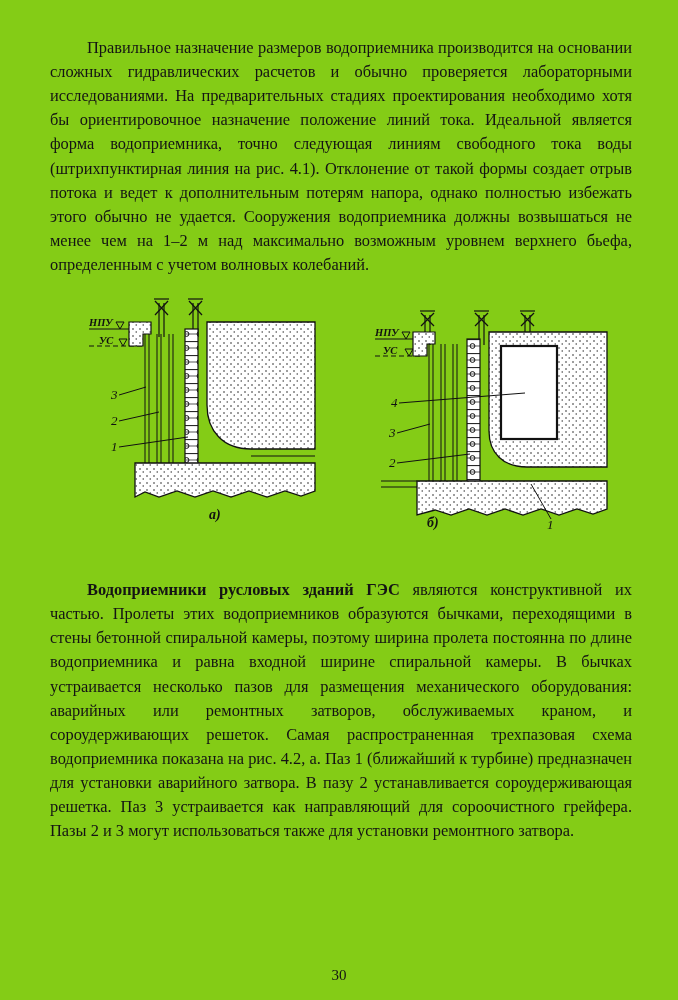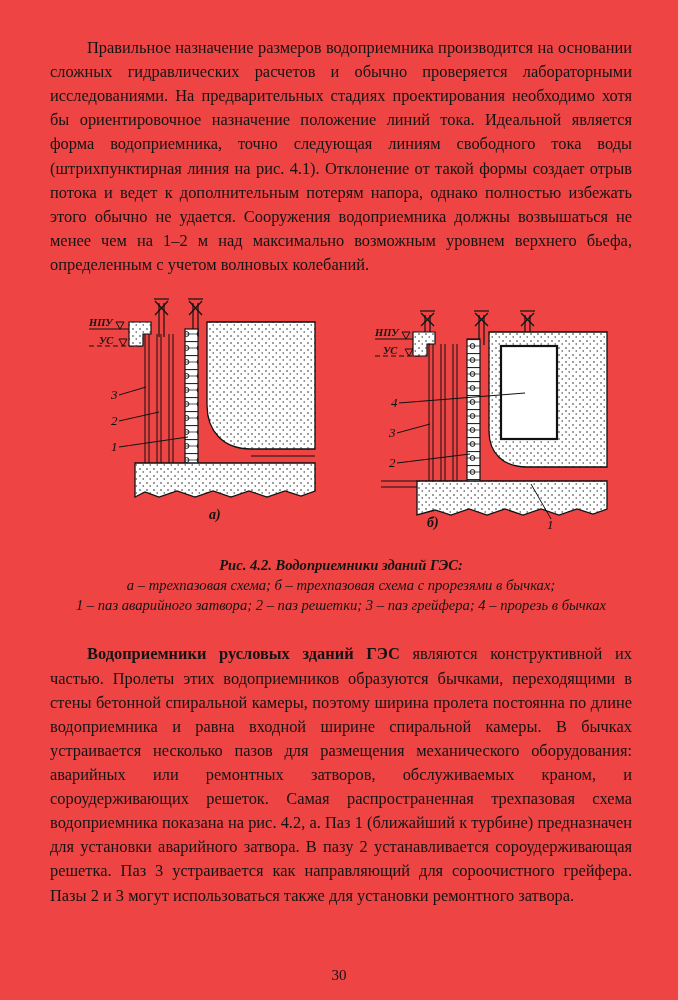--- a/index.html
+++ b/index.html
@@ -1,17 +1,17 @@
 <!DOCTYPE html>
 <html><head>
 <meta charset="utf-8">
 <style>
   html,body { margin:0; padding:0; background:#e8e8e8; }
   .page {
-    width:678px; height:1000px; margin:0 auto; background:#ef4444;
+    width:678px; height:1000px; margin:0 auto; background:#84cc16;
     position:relative; box-sizing:border-box;
     padding:36px 46px 0 50px;
     font-family:"Liberation Serif", serif; color:#141414;
   }
   .para {
     font-size:16.4px; line-height:1.47; text-align:justify;
     text-indent:37px; margin:0;
   }
   .para2 { margin-top:27px; }
   .bold { font-weight:bold; }
@@ -165,23 +165,18 @@
           <text x="14" y="156" class="co">2</text>
           <line x1="22" y1="152" x2="95" y2="143" stroke="#111" stroke-width="1"></line>
           <text x="172" y="218" class="co">1</text>
           <line x1="176" y1="208" x2="156" y2="173" stroke="#111" stroke-width="1"></line>
         </g>
 
         <text x="52" y="216" class="sub">б)</text>
       </g>
     </svg>
 
-    <div class="caption">
-      <div class="cap-title">Рис. 4.2. Водоприемники зданий ГЭС:</div>
-      <div>а – трехпазовая схема; б – трехпазовая схема с прорезями в бычках;</div>
-      <div>1 – паз аварийного затвора; 2 – паз решетки; 3 – паз грейфера; 4 – прорезь в бычках</div>
-    </div>
   </div>
 
   <p class="para para2"><span class="bold">Водоприемники русловых зданий ГЭС</span><span> являются конструктивной их частью. Пролеты этих водоприемников образуются бычками, переходящими в стены бетонной спиральной камеры, поэтому ширина пролета постоянна по длине водоприемника и равна входной ширине спиральной камеры. В бычках устраивается несколько пазов для размещения механического оборудования: аварийных или ремонтных затворов, обслуживаемых краном, и сороудерживающих решеток. Самая распространенная трехпазовая схема водоприемника показана на рис. 4.2, а. Паз 1 (ближайший к турбине) предназначен для установки аварийного затвора. В пазу 2 устанавливается сороудерживающая решетка. Паз 3 устраивается как направляющий для сороочистного грейфера. Пазы 2 и 3 могут использоваться также для установки ремонтного затвора.</span></p>
 
   <div class="pageno">30</div>
 </div>
 
 </body></html>

